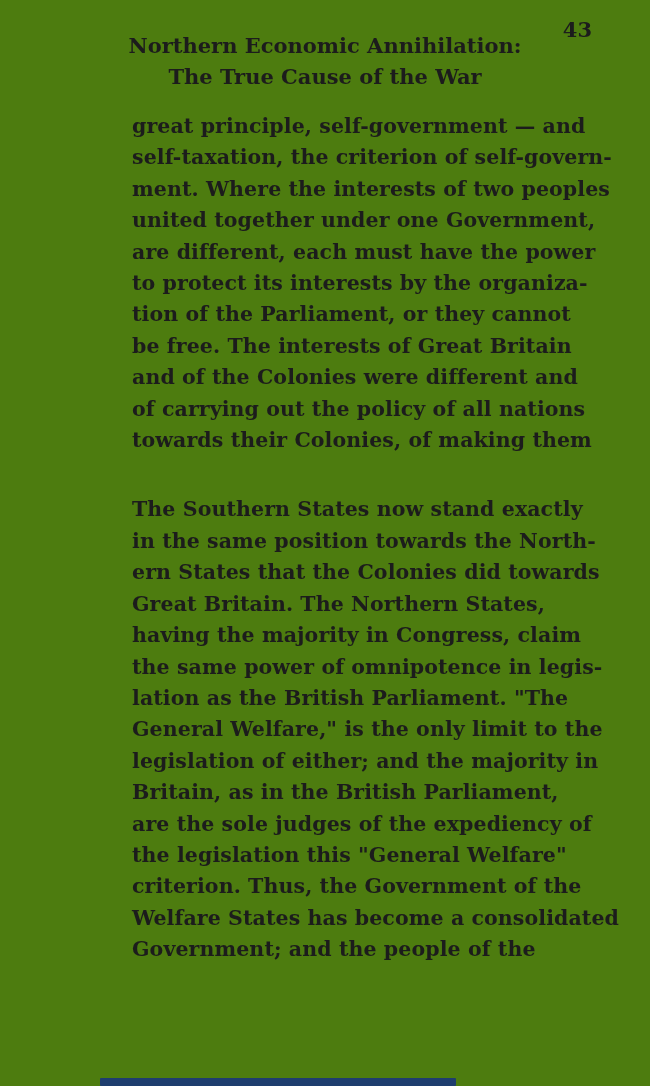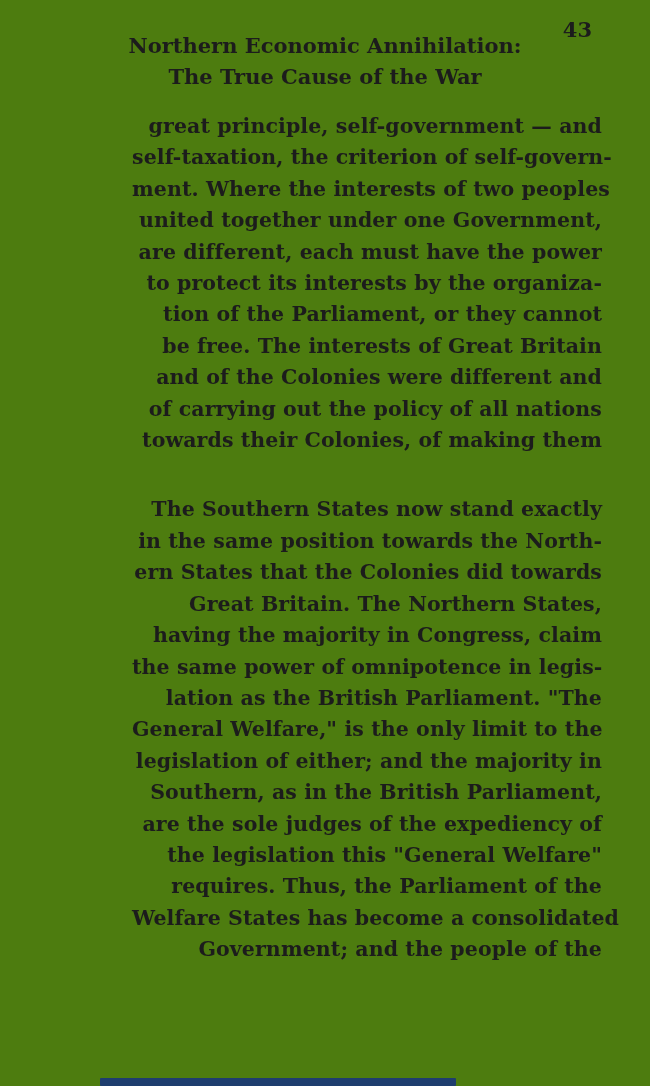--- a/index.html
+++ b/index.html
@@ -46,21 +46,20 @@
   }
   .paragraph + .paragraph {
     margin-top: 38px;
   }
   .paragraph .line {
     display: block;
     font-size: 20.5px;
     line-height: 31.4px;
     white-space: nowrap;
     letter-spacing: 0.1px;
-    text-align: right;
   }
   .progress-bar {
     position: absolute;
     bottom: 0;
     left: 100px;
     width: 356px;
     height: 8px;
     border-radius: 1px;
   }
 </style>
@@ -93,24 +92,24 @@
     <p class="paragraph">
         <span class="line">The Southern States now stand exactly</span>
         <span class="line">in the same position towards the North-</span>
         <span class="line">ern States that the Colonies did towards</span>
         <span class="line">Great Britain. The Northern States,</span>
         <span class="line">having the majority in Congress, claim</span>
         <span class="line">the same power of omnipotence in legis-</span>
         <span class="line">lation as the British Parliament. "The</span>
         <span class="line">General Welfare," is the only limit to the</span>
         <span class="line">legislation of either; and the majority in</span>
-        <span class="line">Southern, as in the British Parliament,</span>
+        <span class="line">Britain, as in the British Parliament,</span>
         <span class="line">are the sole judges of the expediency of</span>
         <span class="line">the legislation this "General Welfare"</span>
-        <span class="line">requires. Thus, the Parliament of the</span>
+        <span class="line">criterion. Thus, the Government of the</span>
         <span class="line">Welfare States has become a consolidated</span>
         <span class="line">Government; and the people of the</span>
       </p>
   </div>
 
   <div class="progress-bar" style="background-color:#1e3d6e"></div>
 
 </div>
 
 </body></html>

